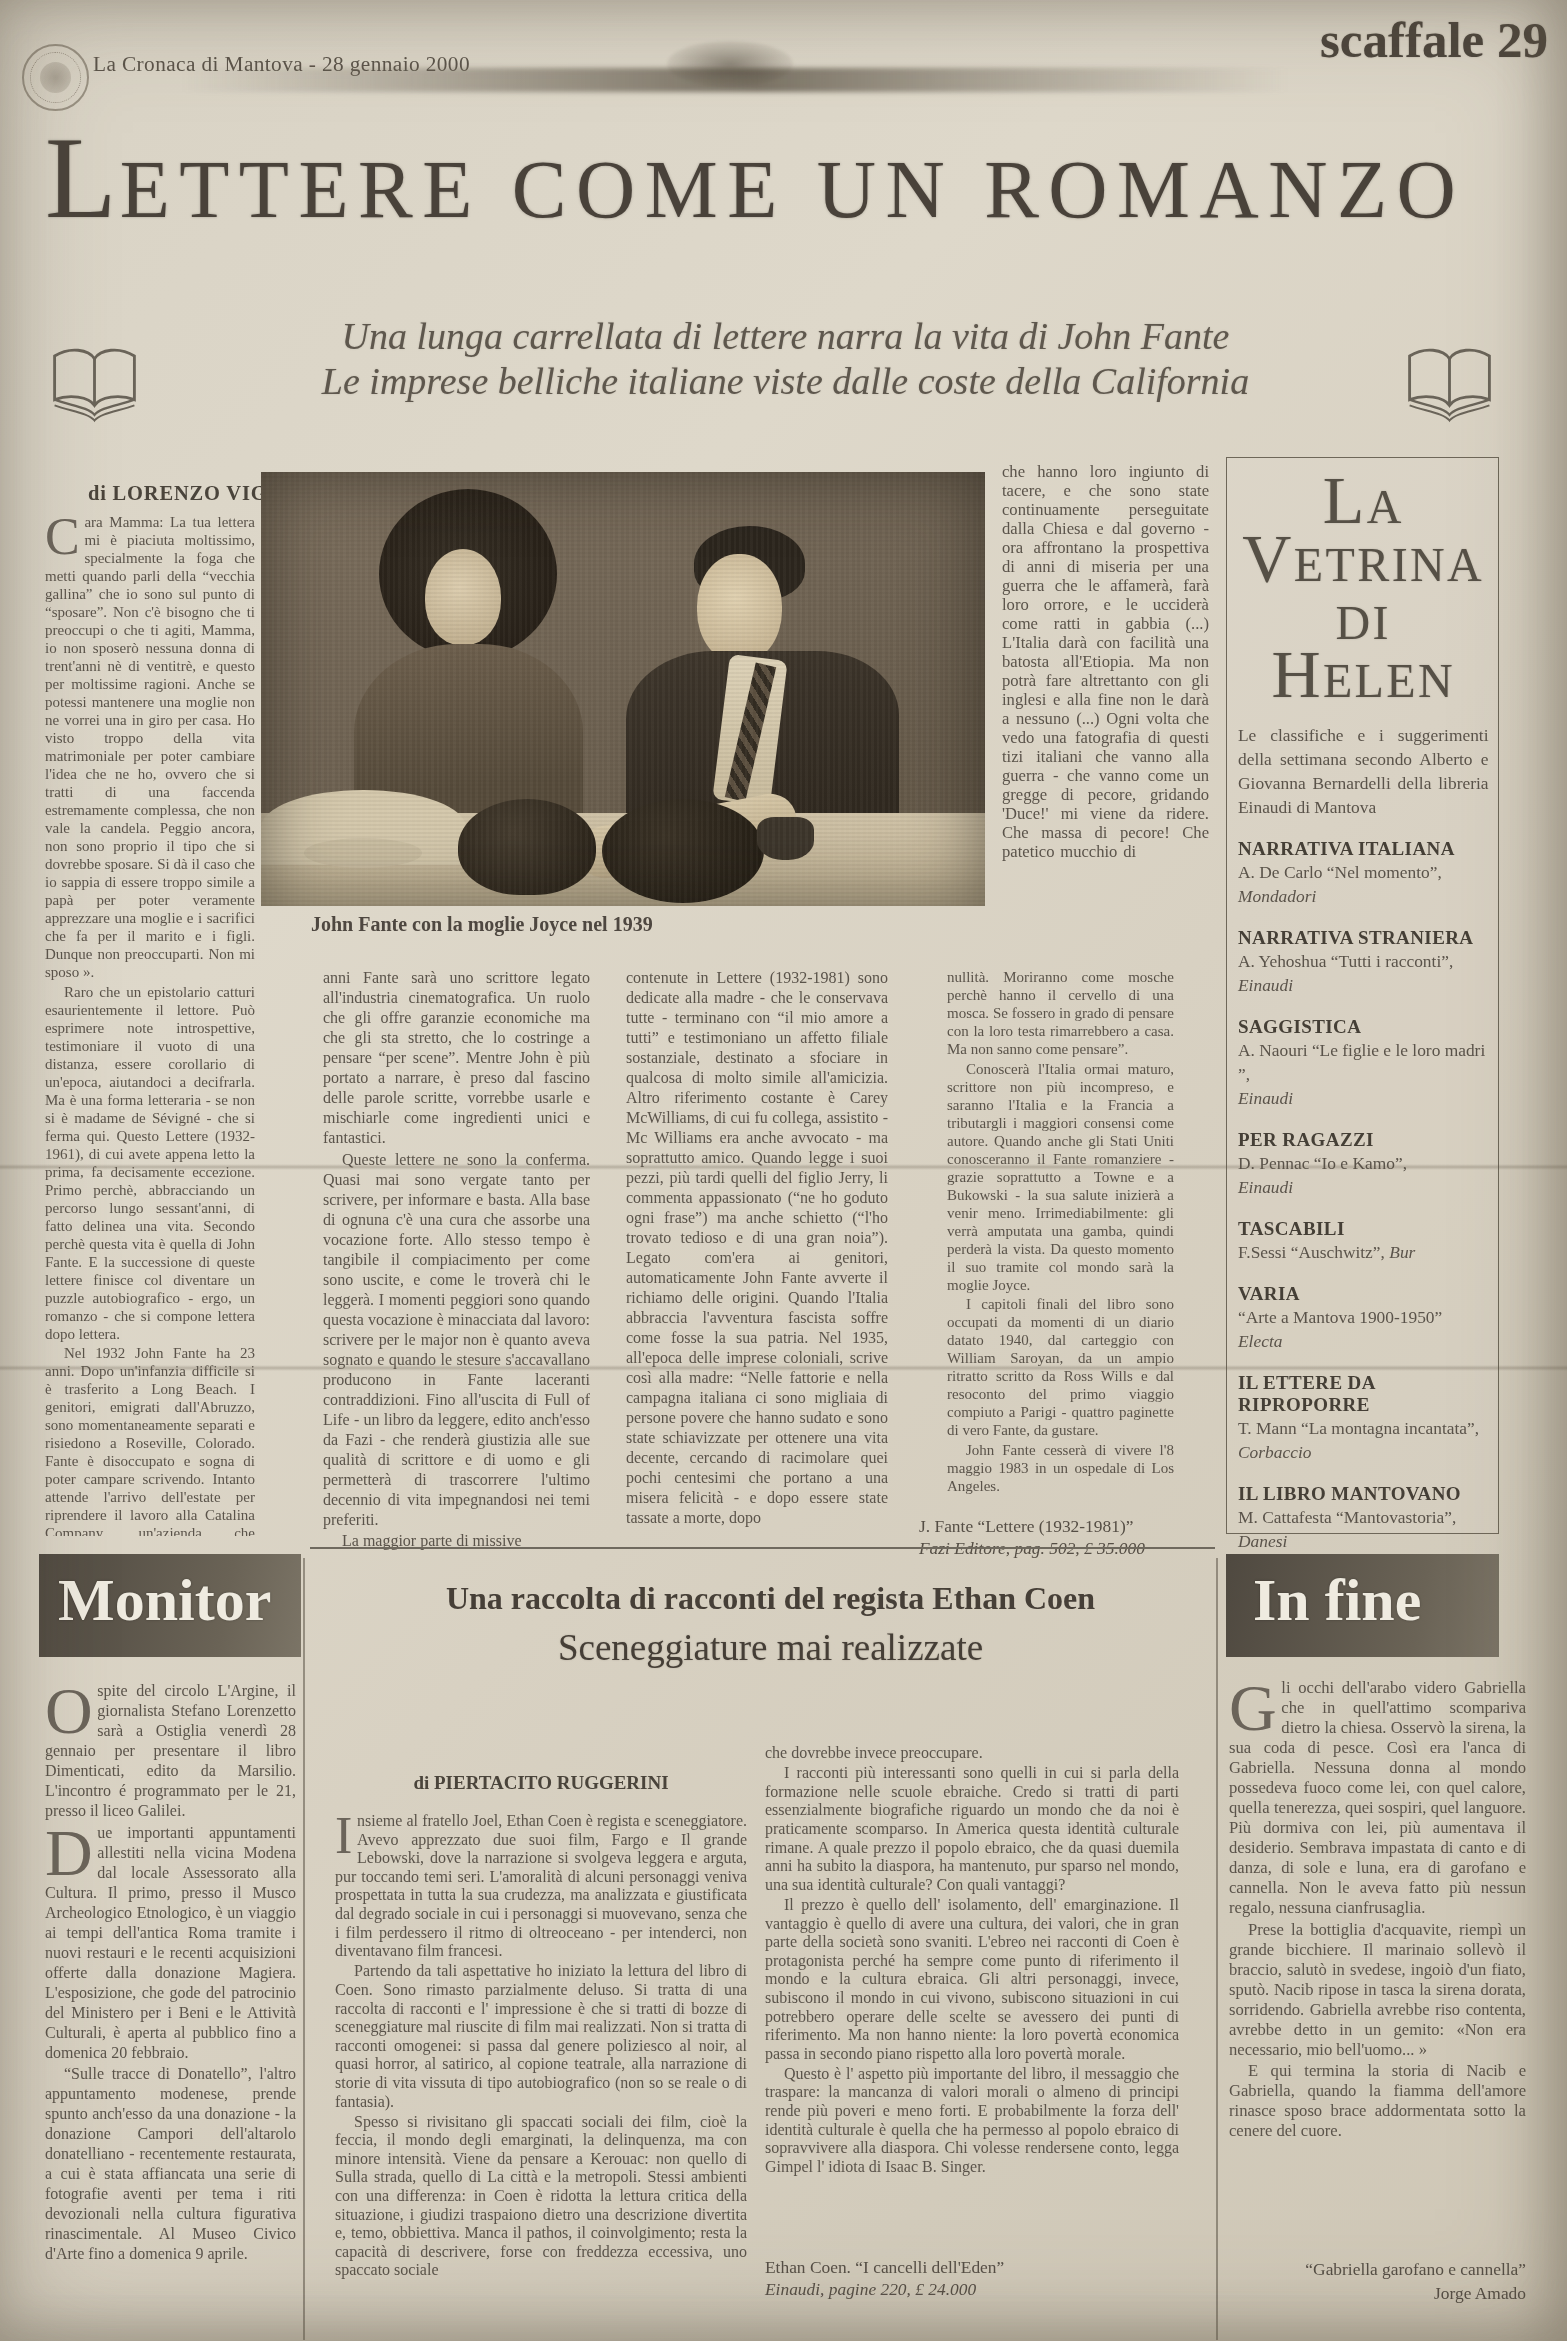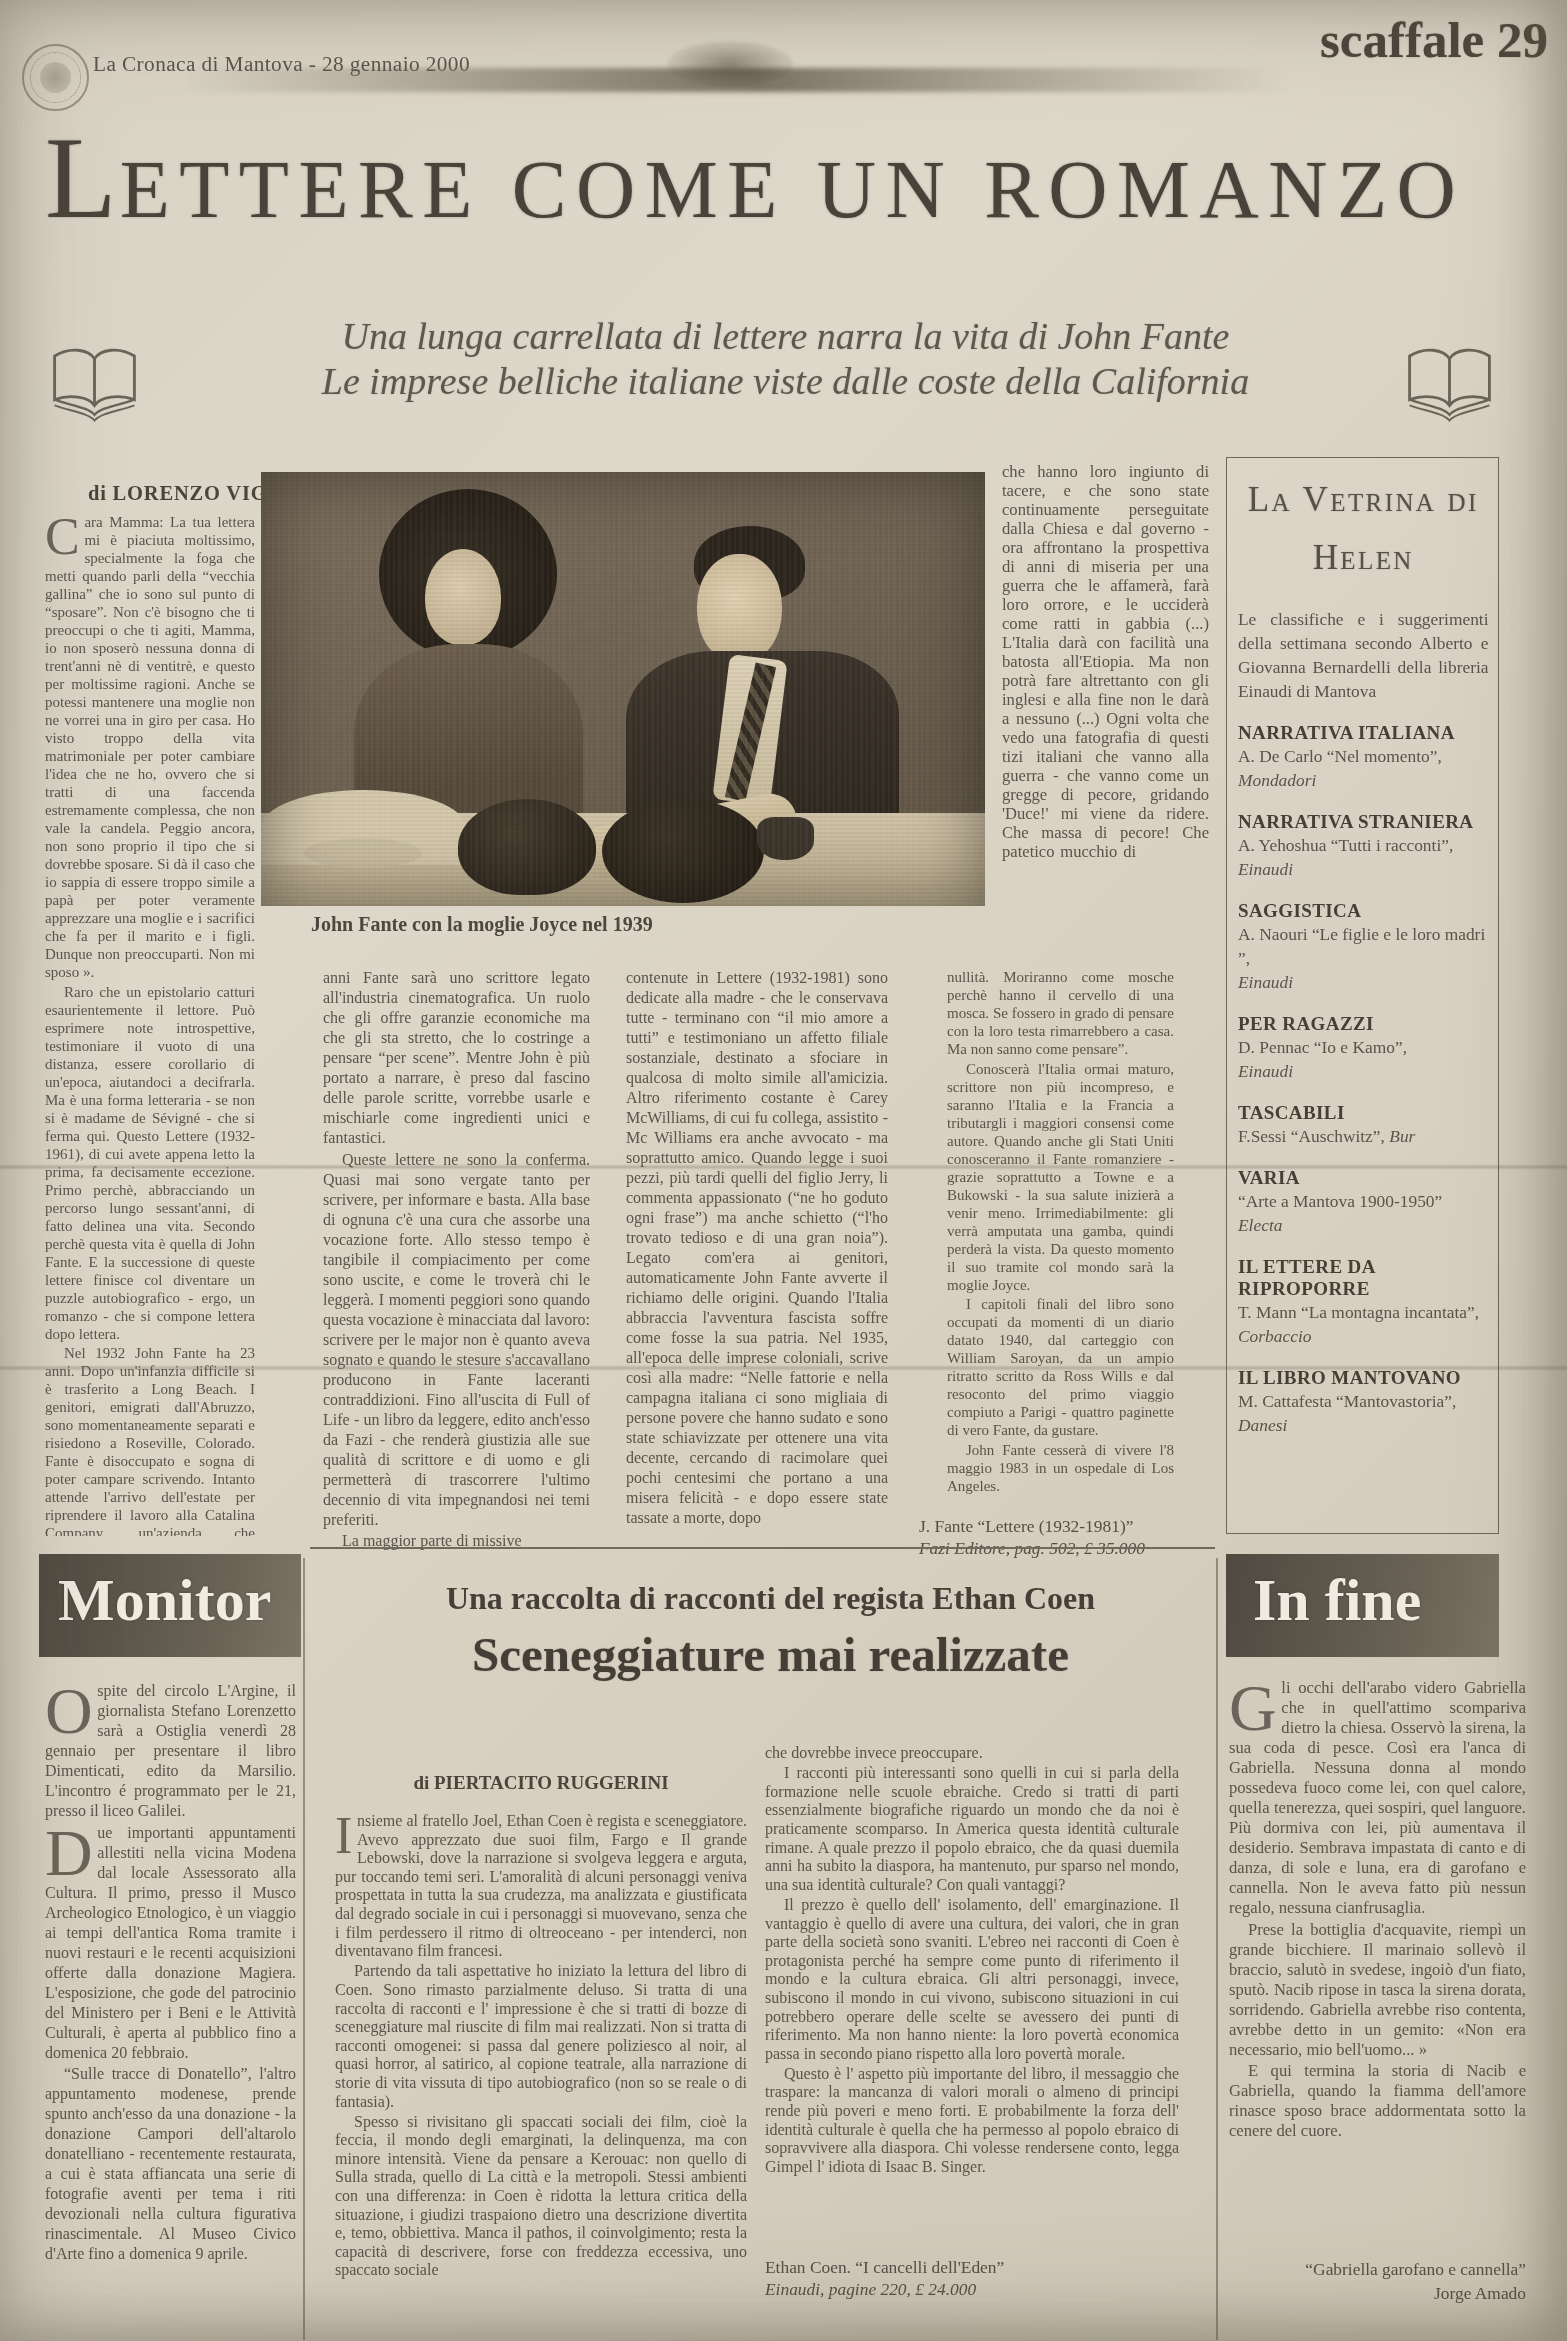--- a/index.html
+++ b/index.html
@@ -38,33 +38,33 @@
   .caption{font-weight:bold;font-size:20px;color:#4e4740;}
   .cite{font-size:17.4px;line-height:22px;color:#554e45;}
   .cite .it{font-style:italic;display:block;}
   
   .photo{background:linear-gradient(160deg,#7b6e5d 0%,#6f6353 45%,#5e5343 100%);overflow:hidden;}
   .photo div{position:absolute;}
   .ph-grain{inset:0;background:repeating-linear-gradient(0deg,rgba(40,34,26,.05) 0 1.6px,transparent 1.6px 4px),repeating-linear-gradient(90deg,rgba(240,232,214,.04) 0 2.4px,transparent 2.4px 5.5px);}
   .ph-vig{inset:0;box-shadow:inset 0 0 71px rgba(30,25,18,.55);}
   
   .vetrina{border:1.6px solid #6e6759;padding:12.6px 9.5px 8px 11px;box-sizing:border-box;background:rgba(230,224,210,.12);}
-  .vetrina-title{font-variant:small-caps;text-align:center;font-size:35px;line-height:58px;color:#565046;letter-spacing:2.4px;text-shadow:0 0 1.6px rgba(86,80,70,.35);}
+  .vetrina-title{font-variant:small-caps;text-align:center;font-size:68px;line-height:58px;color:#565046;letter-spacing:2.4px;text-shadow:0 0 1.6px rgba(86,80,70,.35);}
   .vetrina-intro{font-size:17.4px;line-height:24px;text-align:justify;color:#5a534a;margin-top:20.5px;}
   .vsec{margin-top:19px;}
   .vsec .lbl{font-weight:bold;font-size:19px;color:#453f36;letter-spacing:0.4px;}
   .vsec .ent{font-size:17.4px;line-height:24px;color:#5a534a;}
   .vsec .pub{font-style:italic;font-size:17.4px;line-height:24px;color:#5a534a;}
   
   .darkbox{background:linear-gradient(100deg,#4f4940 0%,#6a6356 70%,#7b7466 100%);color:#efebe0;
     font-weight:bold;font-size:60px;line-height:93px;padding-left:19px;box-sizing:border-box;text-shadow:0 0 2.4px rgba(0,0,0,.3);}
   .rule-h{background:#6f695e;}
   .rule-v{background:rgba(92,85,73,.55);width:1.6px;}
   .kicker{text-align:center;font-weight:bold;font-size:32px;color:#463f37;}
-  .coen-title{text-align:center;font-weight:bold;font-size:49px;color:#453e36;text-shadow:0 0 1.6px rgba(69,62,54,.3);}
+  .coen-title{text-align:center;font-weight:normal;font-size:37px;color:#453e36;text-shadow:0 0 1.6px rgba(69,62,54,.3);}
   .coen-byline{text-align:center;font-weight:bold;font-size:19px;color:#4a443b;}
   .fcoen{font-size:16px;line-height:18.6px;}
   .fmon{font-size:16px;line-height:20px;}
   .finf{font-size:16.6px;line-height:20px;}
   .credit{text-align:right;font-size:17.4px;line-height:24px;color:#554e45;}
 </style>
 </head>
 <body>
 
 <div class="page">

